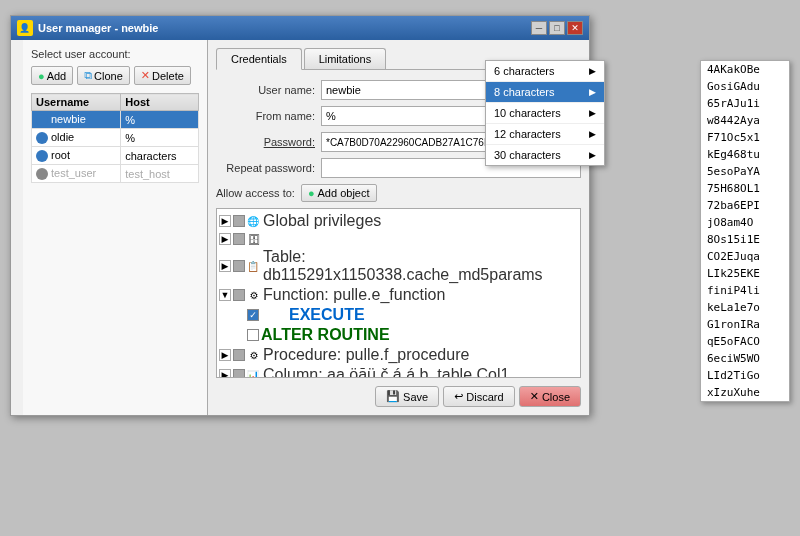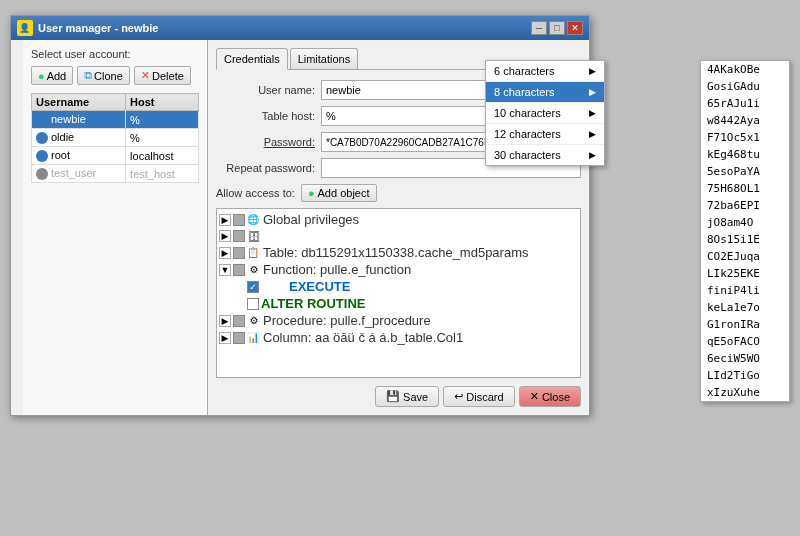--- a/index.html
+++ b/index.html
@@ -171,21 +171,21 @@
     }
 
     
     .tabs {
       display: flex;
       border-bottom: 1px solid #aaa;
       margin-bottom: 10px;
     }
 
     .tab {
-      padding: 4px 7px;
+      padding: 4px 14px;
       border: 1px solid #aaa;
       border-bottom: none;
       background: linear-gradient(to bottom, #f8f8f8, #e0e0e0);
       cursor: pointer;
       font-size: 11px;
       margin-right: 2px;
       border-radius: 3px 3px 0 0;
     }
 
     .tab.active {
@@ -329,21 +329,21 @@
       width: 14px;
       height: 14px;
       flex-shrink: 0;
       display: flex;
       align-items: center;
       justify-content: center;
       font-size: 10px;
     }
 
     .tree-label {
-      font-size: 13px;
+      font-size: 16px;
       color: #333;
     }
 
     .tree-label.blue { color: #0066cc; font-weight: bold; padding-left: 28px; }
     .tree-label.green { color: #006600; font-weight: bold; }
     .tree-label.orange { color: #cc6600; font-weight: bold; }
     .indent-2 { margin-left: 28px; }
 
     
     .bottom-buttons {
@@ -467,21 +467,21 @@
           <tr class="user-row-selected">
             <td><span class="user-icon"></span>newbie</td>
             <td>%</td>
           </tr>
           <tr class="user-row">
             <td><span class="user-icon"></span>oldie</td>
             <td>%</td>
           </tr>
           <tr class="user-row">
             <td><span class="user-icon"></span>root</td>
-            <td>localhost</td>
+            <td>characters</td>
           </tr>
           <tr class="user-row">
             <td style="color:#aaa;"><span class="user-icon user-icon-gray"></span>test_user</td>
             <td style="color:#aaa;">test_host</td>
           </tr>
         </tbody>
       </table>
     </div>
 
     <div class="right-panel">
@@ -489,21 +489,21 @@
       <div class="tabs">
         <div class="tab active">Credentials</div>
         <div class="tab">Limitations</div>
       </div>
 
       <div class="form-row">
         <label class="form-label">User name:</label>
         <input class="form-input" type="text" value="newbie" style="">
       </div>
       <div class="form-row">
-        <label class="form-label">Table host:</label>
+        <label class="form-label">From name:</label>
         <div class="form-input-with-btn">
           <input type="text" value="%" style="">
           <div class="dropdown-btn">▼</div>
         </div>
       </div>
       <div class="form-row">
         <label class="form-label underlined">Password:</label>
         <div class="form-input-with-btn">
           <input type="text" value="*CA7B0D70A22960CADB27A1C76D12A203ACBA1A6E" style="font-size: 10px;">
           <div class="dropdown-btn">▼</div>

